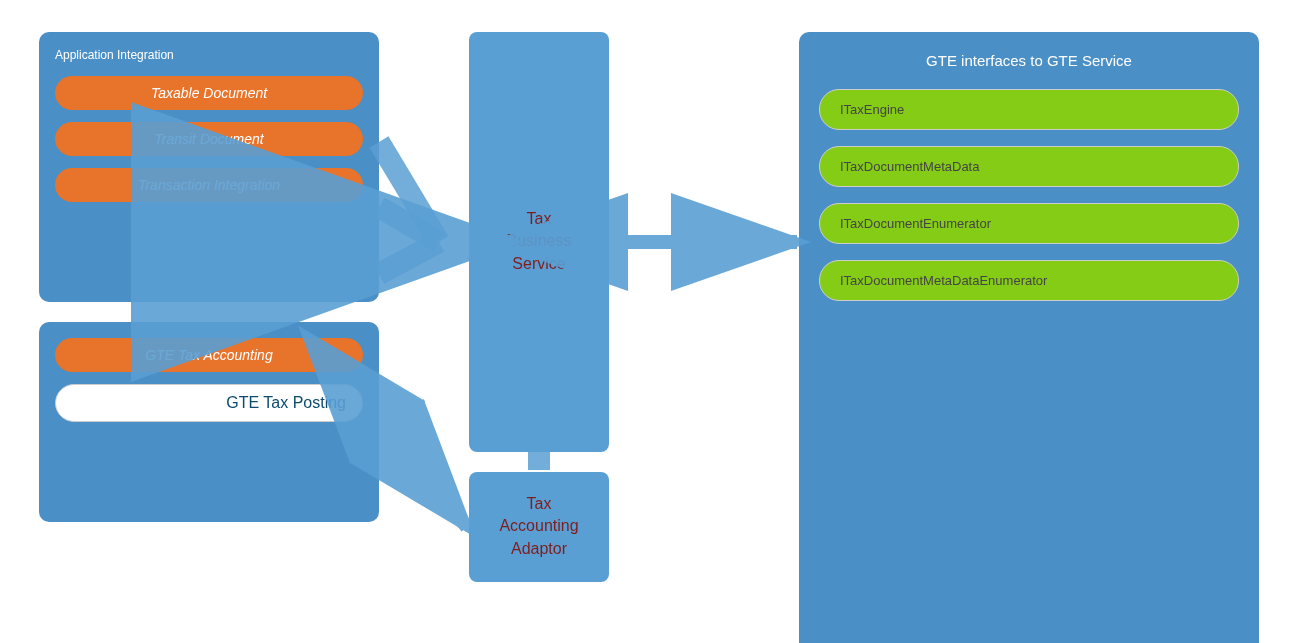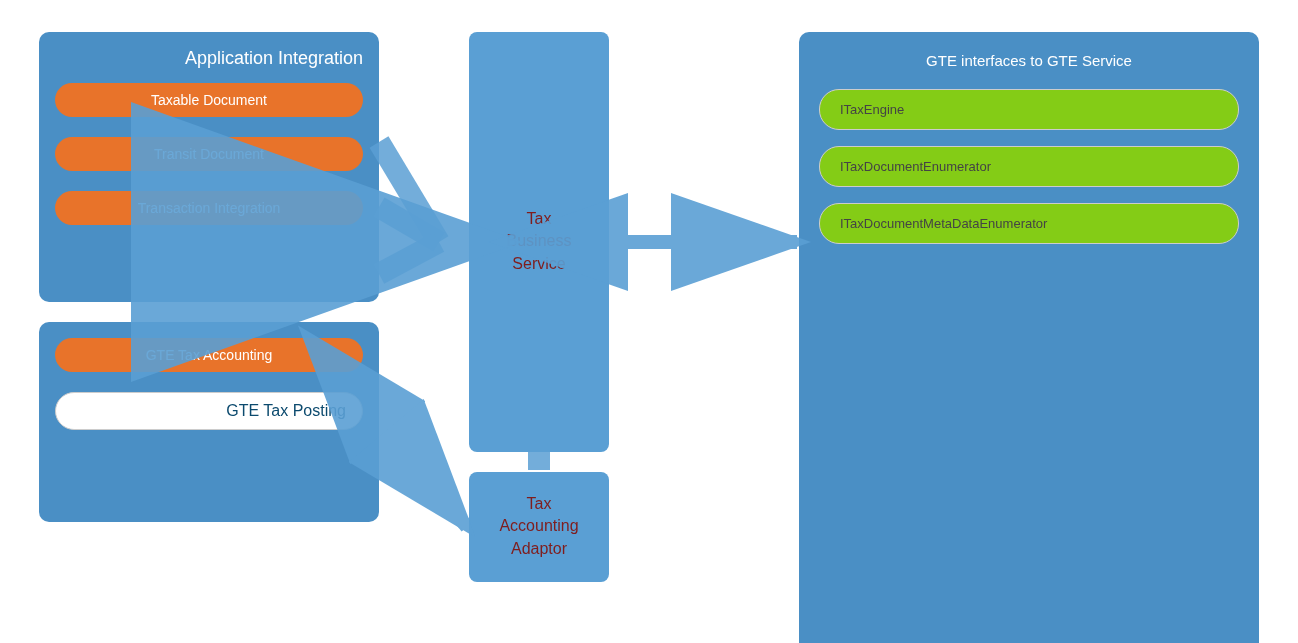--- a/index.html
+++ b/index.html
@@ -81,39 +81,39 @@
       padding: 20px;
     }
 
     .btn-orange {
       background: #e8732a;
       color: #fff;
       border-radius: 20px;
       padding: 9px 16px;
       font-size: 14px;
       text-align: center;
-      margin-bottom: 20px;
+      margin-bottom: 12px;
+      font-style: italic;
     }
 
     .btn-white {
       background: #fff;
       color: #0c4a6e;
       border-radius: 20px;
       padding: 9px 16px;
       font-size: 16px;
       text-align: right;
       margin-bottom: 12px;
       border: 1px solid #ccc;
     }
 
     .panel-label {
       color: #fff;
-      font-size: 18px;
+      font-size: 12px;
       margin-bottom: 14px;
-      text-align: right;
     }
 
     .center-label {
       color: #7f1d1d;
       font-size: 16px;
       text-align: center;
       line-height: 1.4;
     }
 
     .gte-title {
@@ -154,20 +154,21 @@
     <div class="center-label">Tax<br>Business<br>Service</div>
   </div>
 
   <div class="tax-accounting-panel">
     <div class="center-label">Tax<br>Accounting<br>Adaptor</div>
   </div>
 
   <div class="gte-panel">
     <div class="gte-title">GTE interfaces to GTE Service</div>
     <div class="gte-white-btn">ITaxEngine</div>
+    <div class="gte-white-btn">ITaxDocumentMetaData</div>
     <div class="gte-white-btn">ITaxDocumentEnumerator</div>
     <div class="gte-white-btn">ITaxDocumentMetaDataEnumerator</div>
   </div>
 
   <svg style="position:absolute;left:0;top:0;width:1260px;height:600px;pointer-events:none;">
     <defs>
       <marker id="arrowhead-right" markerWidth="10" markerHeight="7" refX="9" refY="3.5" orient="auto">
         <polygon points="0 0, 10 3.5, 0 7" fill="#5a9fd4"></polygon>
       </marker>
       <marker id="arrowhead-left" markerWidth="10" markerHeight="7" refX="1" refY="3.5" orient="auto-start-reverse">

